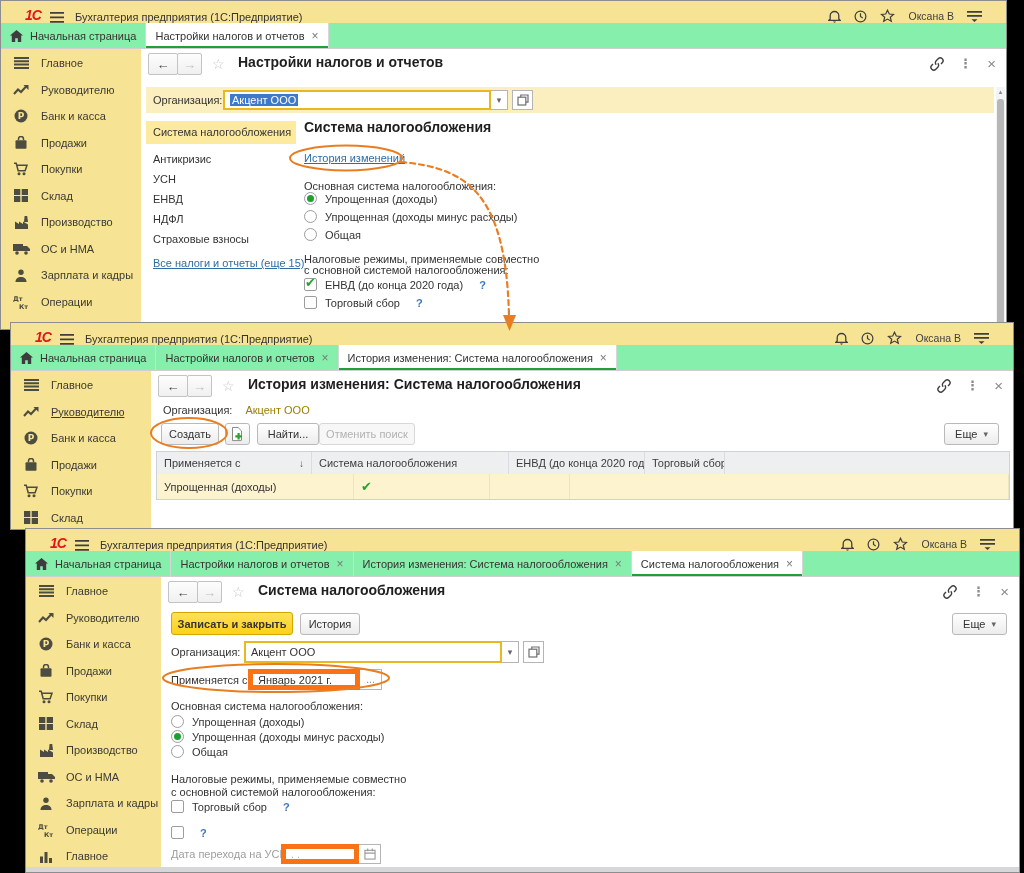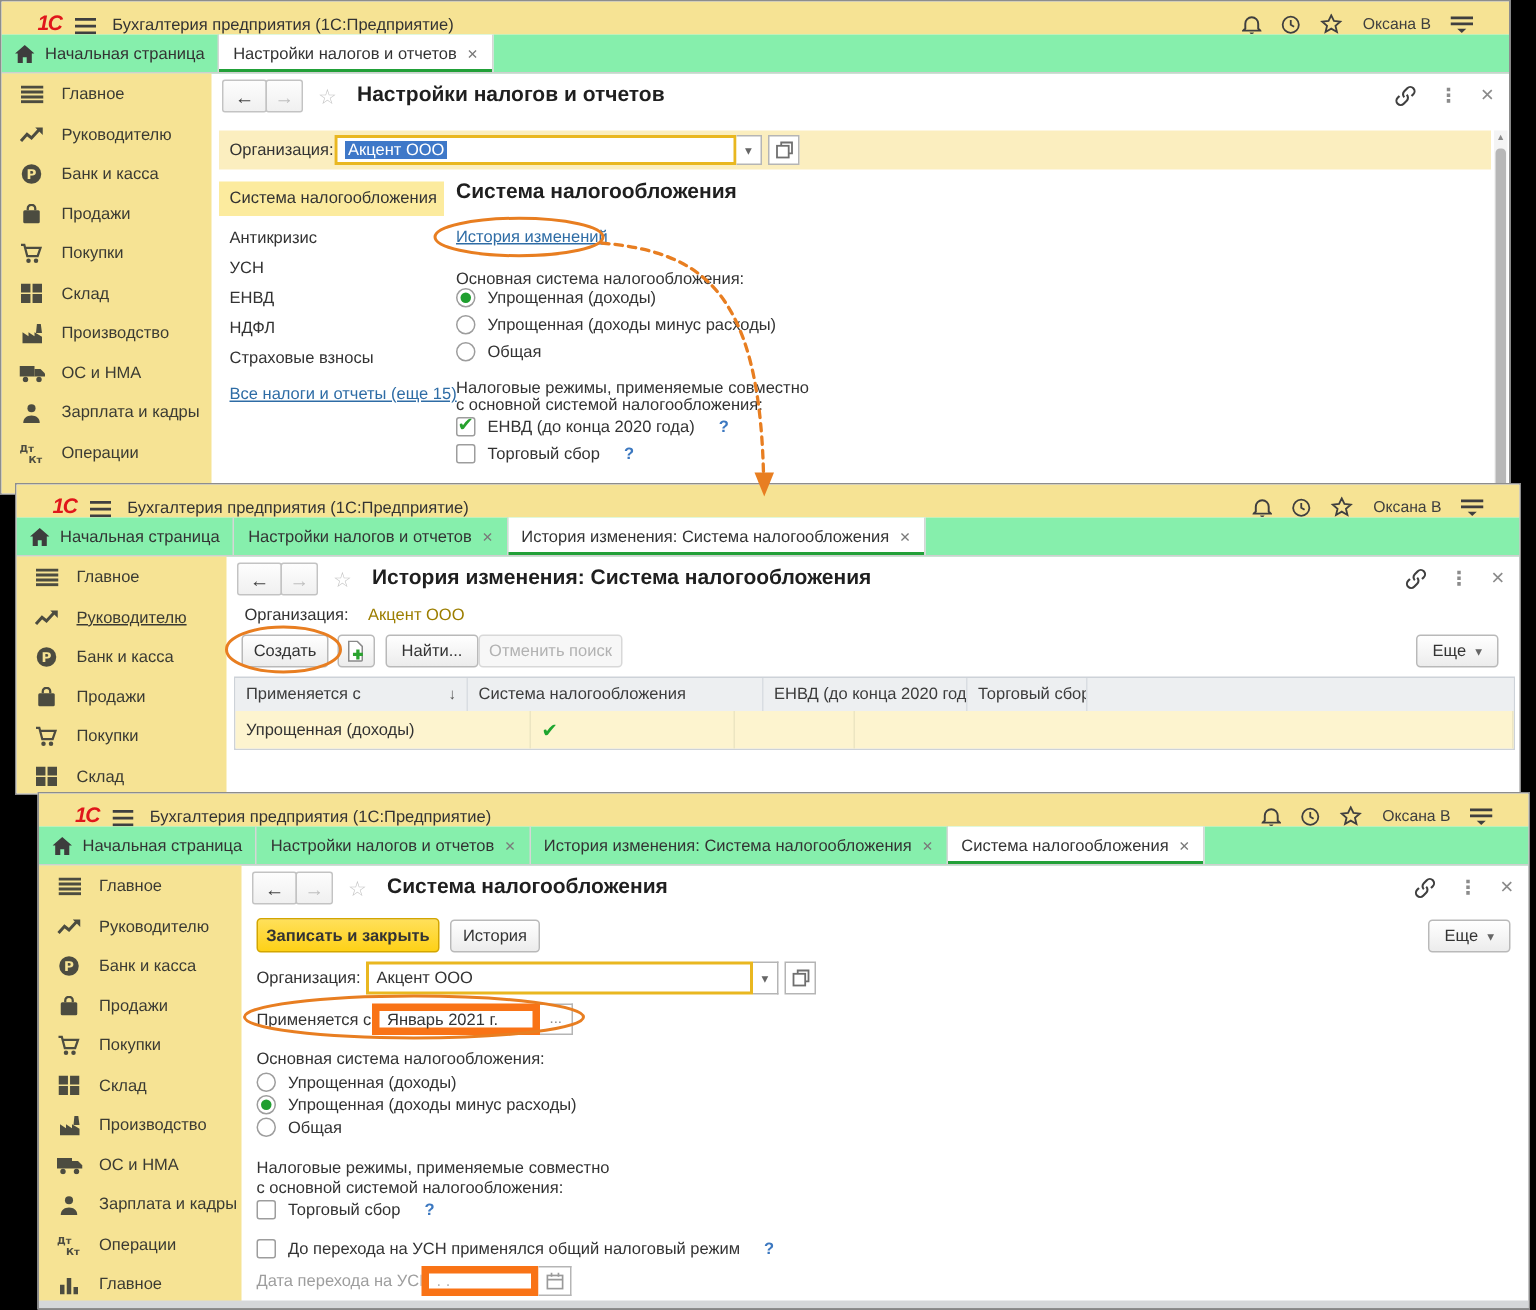--- a/index.html
+++ b/index.html
@@ -738,21 +738,20 @@
   <div class="frow" style="left:145px;top:257px">с основной системой налогообложения:</div>
 
   <div class="frow c-row" style="left:145px;top:271px">
     <span class="cb"></span>
     <span>Торговый сбор</span>
     <span class="help">?</span>
   </div>
 
   <div class="frow c-row" style="left:145px;top:297px">
     <span class="cb"></span>
-    <span>До перехода на УСН применялся общий налоговый режим</span>
     <span class="help">?</span>
   </div>
 
   <div class="frow graylab" style="left:145px;top:319px">Дата перехода на УСН:</div>
   <div class="igroup" style="left:255px;top:315px">
     <div class="ibox" style="width:78px;height:20px;color:#b5b5b5">
       <span>.  .</span>
     </div>
     <div class="combo" style="width:22px;height:20px;color:#9a9a9a">
         <svg width="12" height="12" viewBox="0 0 13 13">

